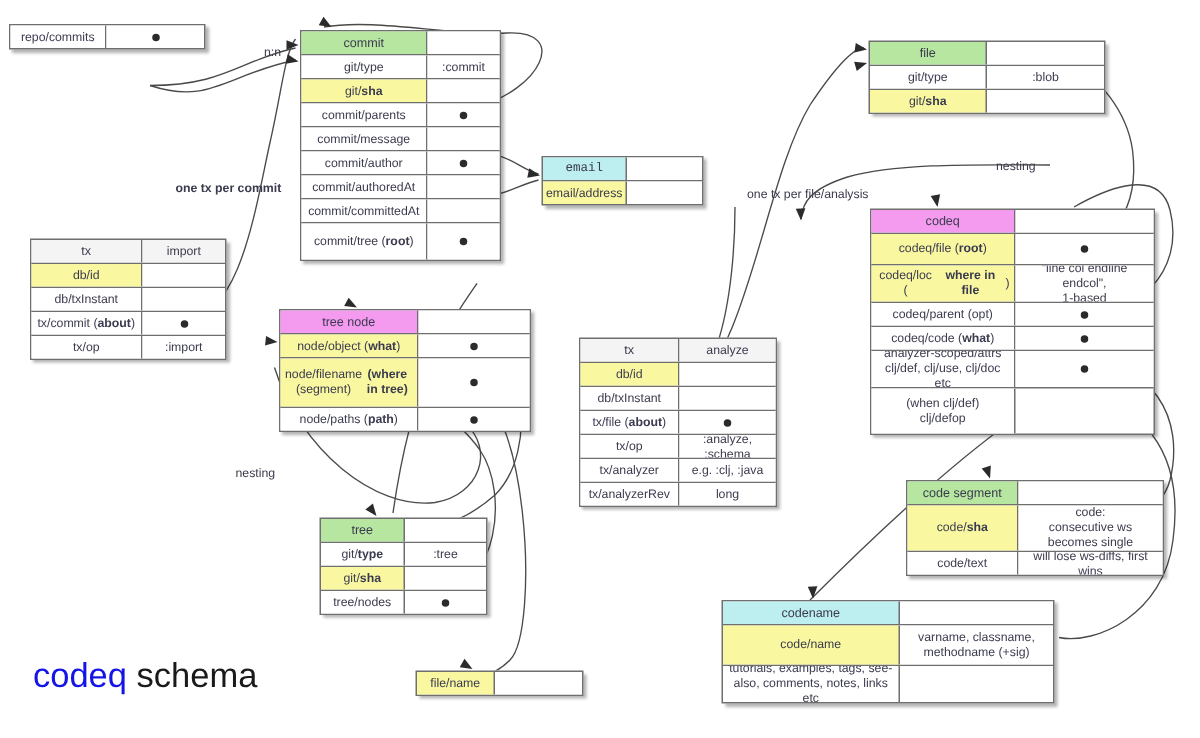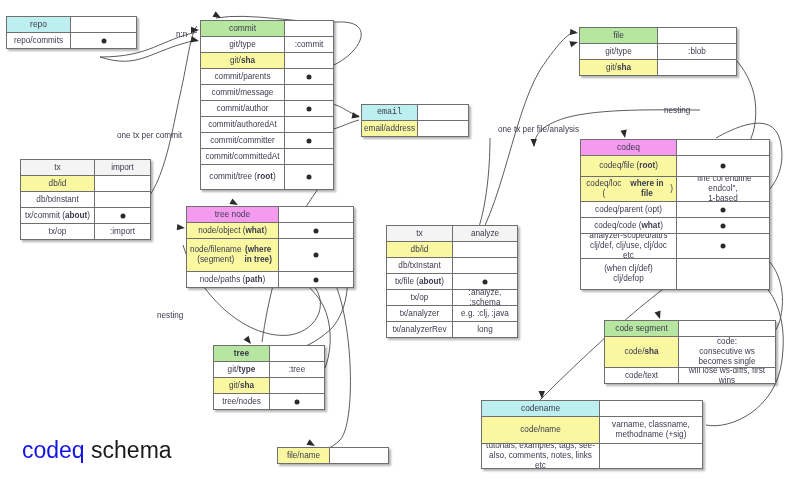--- a/index.html
+++ b/index.html
@@ -113,24 +113,20 @@
         <polygon points="0,0 -8,-3.2 -8,3.2" transform="translate(625,138) rotate(80)"></polygon>
         <polygon points="0,0 -8,-3.2 -8,3.2" transform="translate(660,319) rotate(72)"></polygon>
         <polygon points="0,0 -8,-3.2 -8,3.2" transform="translate(542,399) rotate(88)"></polygon>
         <polygon points="0,0 -8,-3.2 -8,3.2" transform="translate(534,147) rotate(88)"></polygon>
       </g>
   </svg>
 
   <div id="entities-host">
       <div class="entity" style="left: 6px; top: 16px; width: 131px;">
         <div class="erow" style="height: 15px;">
-          <div class="cell-l cyan hdr" style="width: 64px; flex: 0 0 64px;">repo</div>
-          <div class="cell-r white" style="flex: 1 1 auto;"></div>
-        </div>
-        <div class="erow" style="height: 15px;">
           <div class="cell-l white" style="width: 64px; flex: 0 0 64px;">repo/commits</div>
           <div class="cell-r white" style="flex: 1 1 auto;">
             <span class="dot" style="left: 50%; top: 50%; transform: translate(-50%, -50%);"></span>
           </div>
         </div>
       </div>
       <div class="entity" style="left: 200px; top: 20px; width: 134px;">
         <div class="erow" style="height: 15px;">
           <div class="cell-l green hdr" style="width: 84px; flex: 0 0 84px;">commit</div>
           <div class="cell-r white" style="flex: 1 1 auto;"></div>
@@ -155,26 +151,20 @@
         </div>
         <div class="erow" style="height: 15px;">
           <div class="cell-l white" style="width: 84px; flex: 0 0 84px;">commit/author</div>
           <div class="cell-r white" style="flex: 1 1 auto;">
             <span class="dot" style="left: 50%; top: 50%; transform: translate(-50%, -50%);"></span>
           </div>
         </div>
         <div class="erow" style="height: 15px;">
           <div class="cell-l white" style="width: 84px; flex: 0 0 84px;">commit/authoredAt</div>
           <div class="cell-r white" style="flex: 1 1 auto;"></div>
-        </div>
-        <div class="erow" style="height: 15px;">
-          <div class="cell-l white" style="width: 84px; flex: 0 0 84px;">commit/committer</div>
-          <div class="cell-r white" style="flex: 1 1 auto;">
-            <span class="dot" style="left: 50%; top: 50%; transform: translate(-50%, -50%);"></span>
-          </div>
         </div>
         <div class="erow" style="height: 15px;">
           <div class="cell-l white" style="width: 84px; flex: 0 0 84px;">commit/committedAt</div>
           <div class="cell-r white" style="flex: 1 1 auto;"></div>
         </div>
         <div class="erow" style="height: 24px;">
           <div class="cell-l white" style="width: 84px; flex: 0 0 84px;">commit/tree (<b>root</b>)</div>
           <div class="cell-r white" style="flex: 1 1 auto;">
             <span class="dot" style="left: 50%; top: 50%; transform: translate(-50%, -50%);"></span>
           </div>
@@ -330,21 +320,21 @@
           <div class="cell-l yellow" style="width: 74px; flex: 0 0 74px;">code/<b>sha</b></div>
           <div class="cell-r white" style="flex: 1 1 auto;">of whitespace-minified code:<br>consecutive ws becomes single<br>space, then trim</div>
         </div>
         <div class="erow" style="height: 15px;">
           <div class="cell-l white" style="width: 74px; flex: 0 0 74px;">code/text</div>
           <div class="cell-r white" style="flex: 1 1 auto;">will lose ws-diffs, first wins</div>
         </div>
       </div>
       <div class="entity" style="left: 213px; top: 345px; width: 112px;">
         <div class="erow" style="height: 15px;">
-          <div class="cell-l green hdr" style="width: 56px; flex: 0 0 56px; font-weight: bold;">tree</div>
+          <div class="cell-l green hdr" style="width: 56px; flex: 0 0 56px;">tree</div>
           <div class="cell-r white" style="flex: 1 1 auto;"></div>
         </div>
         <div class="erow" style="height: 15px;">
           <div class="cell-l white" style="width: 56px; flex: 0 0 56px;">git/<b>type</b></div>
           <div class="cell-r white" style="flex: 1 1 auto;">:tree</div>
         </div>
         <div class="erow" style="height: 15px;">
           <div class="cell-l yellow" style="width: 56px; flex: 0 0 56px;">git/<b>sha</b></div>
           <div class="cell-r white" style="flex: 1 1 auto;"></div>
         </div>
@@ -371,21 +361,21 @@
       </div>
       <div class="entity" style="left: 277px; top: 447px; width: 112px;">
         <div class="erow" style="height: 15px;">
           <div class="cell-l yellow" style="width: 52px; flex: 0 0 52px;">file/name</div>
           <div class="cell-r white" style="flex: 1 1 auto;"></div>
         </div>
       </div>
     </div>
   <div id="annotations-host">
       <div class="anno" style="left: 176px; top: 30px;">n:n</div>
-      <div class="anno" style="left: 117px; top: 131px;">one tx per commit</div>
+      <div class="anno" style="left: 117px; top: 121px; font-weight: bold;">one tx per commit</div>
       <div class="anno" style="left: 157px; top: 311px;">nesting</div>
       <div class="anno" style="left: 498px; top: 125px;">one tx per file/analysis</div>
       <div class="anno" style="left: 664px; top: 106px;">nesting</div>
     </div>
 
   <div class="title" style="left:22px;top:437px;">
     <span class="brand">codeq</span><span> schema</span>
   </div>
 
 </div>

